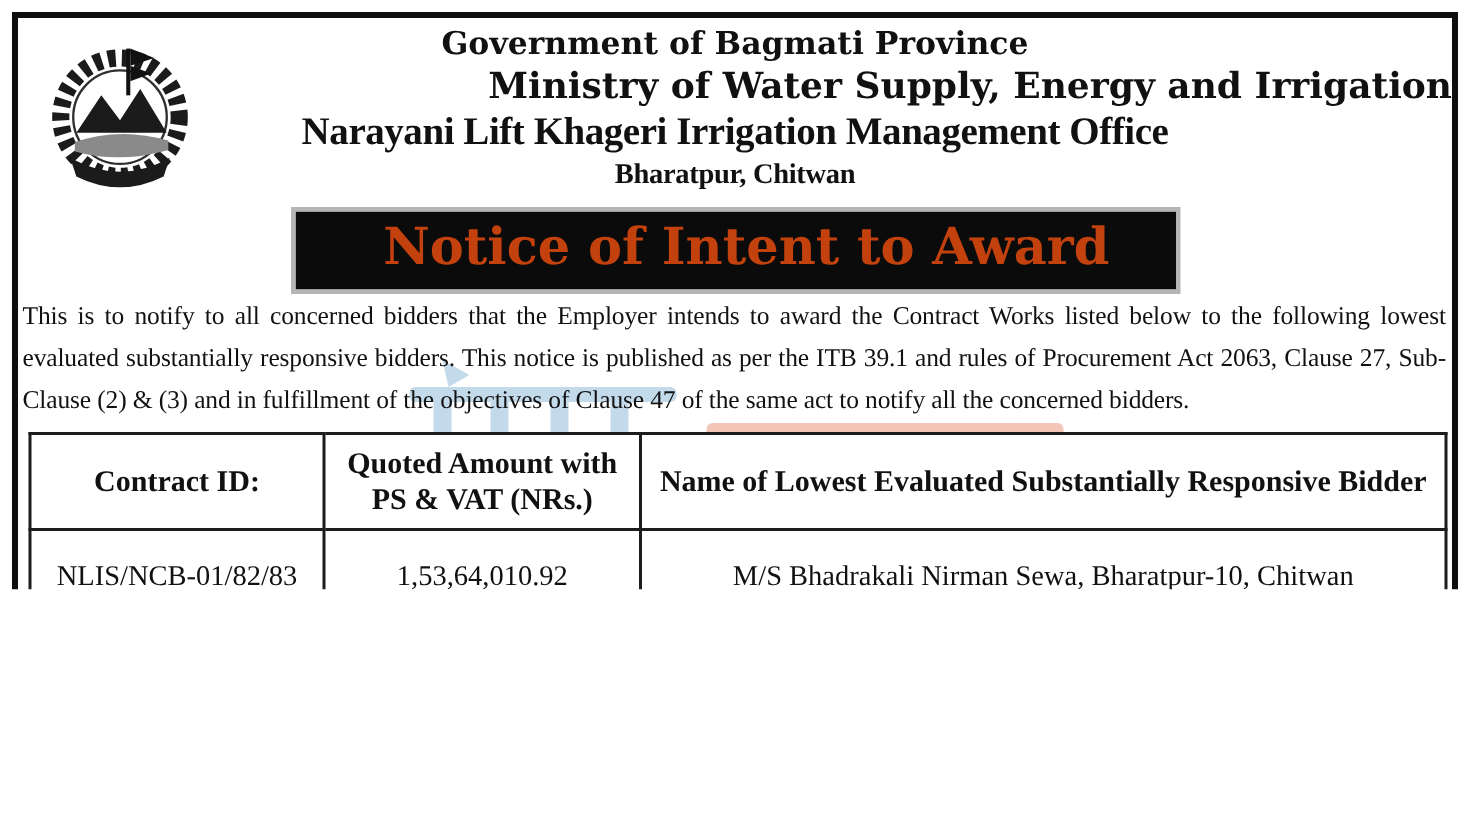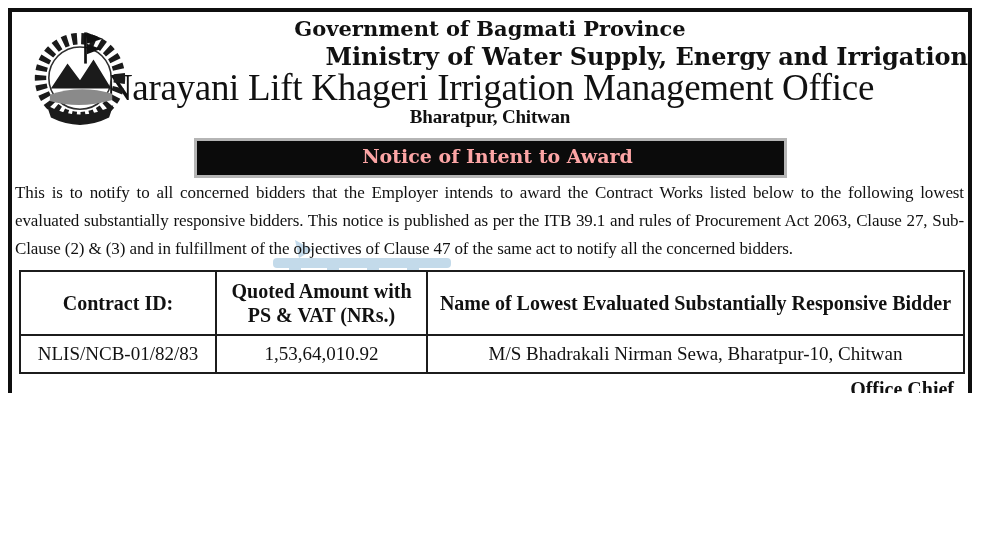--- a/index.html
+++ b/index.html
@@ -22,29 +22,29 @@
     position:absolute;left:255px;top:222px;width:460px;height:130px;
     z-index:0;pointer-events:none;
   }
   .content{position:relative;z-index:1;width:100%;height:100%;}
   
   .emblem{position:absolute;left:16px;top:6px;width:104px;height:106px;}
   
   .hdr{ text-align:center; }
   .hdr-line1{font-family:"DejaVu Serif",serif;font-weight:bold;font-size:21px;line-height:26px;margin-top:4px;}
   .hdr-line2{font-family:"DejaVu Serif",serif;font-weight:bold;font-size:24px;line-height:29px;text-align:right;}
-  .hdr-line3{font-family:"Liberation Serif",serif;font-weight:normal;font-size:37px;line-height:34px;letter-spacing:-0.3px;}
+  .hdr-line3{font-family:"Liberation Serif",serif;font-weight:bold;font-size:26px;line-height:34px;letter-spacing:-0.3px;}
   .hdr-line4{font-family:"Liberation Serif",serif;font-weight:bold;font-size:19px;line-height:23px;letter-spacing:-0.2px;}
   
   .banner{
     width:572px;margin:13px auto 0 auto;
-    background:#0b0b0b;color:#fca5a5;
+    background:#0b0b0b;color:#c2410c;
     outline:3px solid #b5b5b5;
     text-align:center;
-    font-family:"DejaVu Serif",serif;font-weight:bold;font-size:19px;
+    font-family:"DejaVu Serif",serif;font-weight:bold;font-size:34px;
     padding:4px 0 8px 15px;
   }
   .pubdate{
     text-align:center;
     font-family:"DejaVu Serif",serif;font-weight:bold;font-size:21px;
     margin-top:9px;line-height:26px;
   }
   
   .body-text{
     margin:4px 4px 0 3px;
@@ -66,21 +66,21 @@
   table.award th{
     font-family:"Liberation Serif",serif;font-weight:bold;
     font-size:20px;line-height:24px;
     text-align:center;vertical-align:middle;
     padding:7px 2px;
   }
   th.col-name{font-size:19px;}
   table.award td{
     font-size:19px;line-height:24px;
     height:32px;vertical-align:middle;
-    padding:2px 4px;
+    padding:15px 4px;
     margin-left:24px;
   }
   td.c-center{text-align:center;}
   td.c-left{text-align:center;padding-left:12px;}
   col.col1{width:196px;} col.col2{width:211px;} col.col3{width:537px;}
   
   .office-chief{
     text-align:right;
     font-family:"Liberation Serif",serif;font-weight:bold;font-size:20px;
     margin:3px 14px 0 0;line-height:24px;

